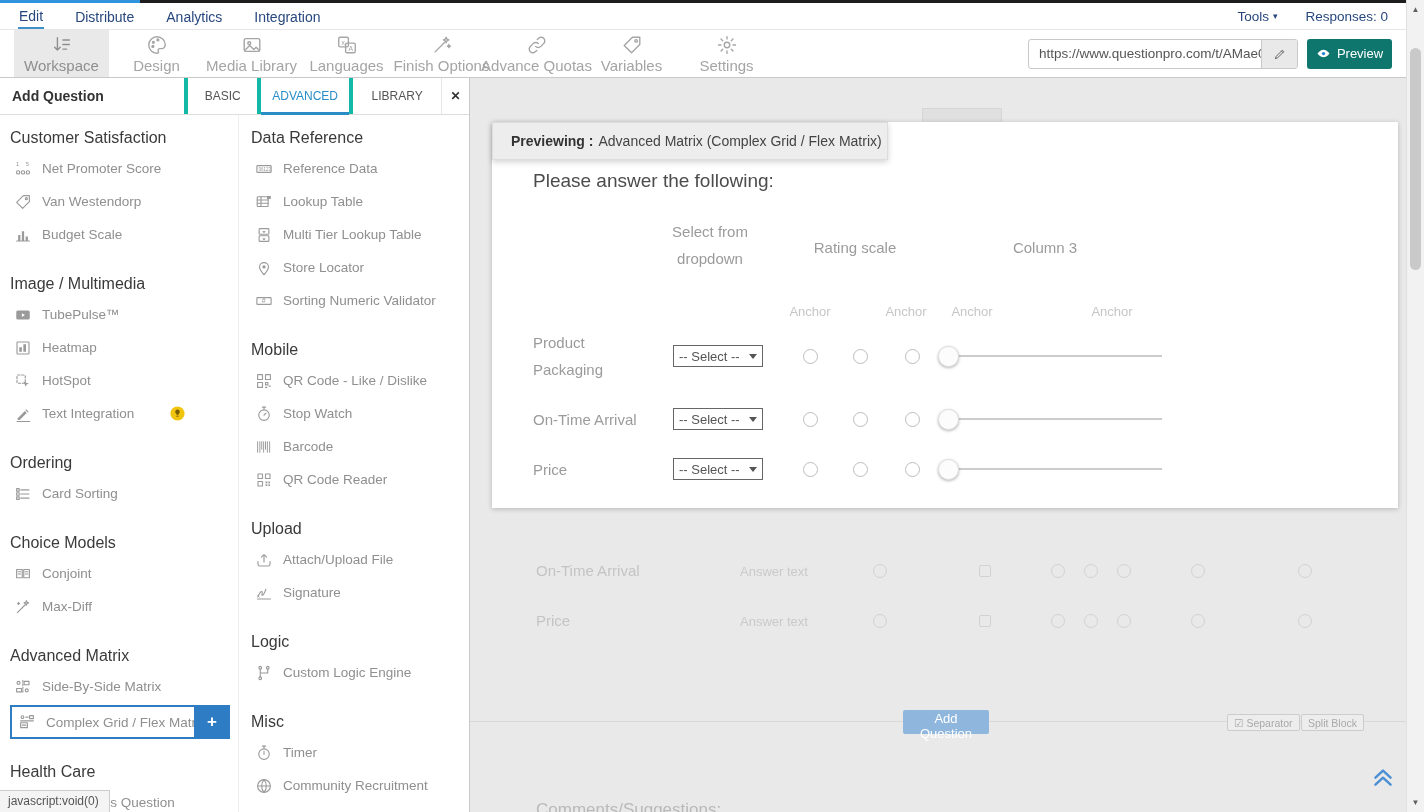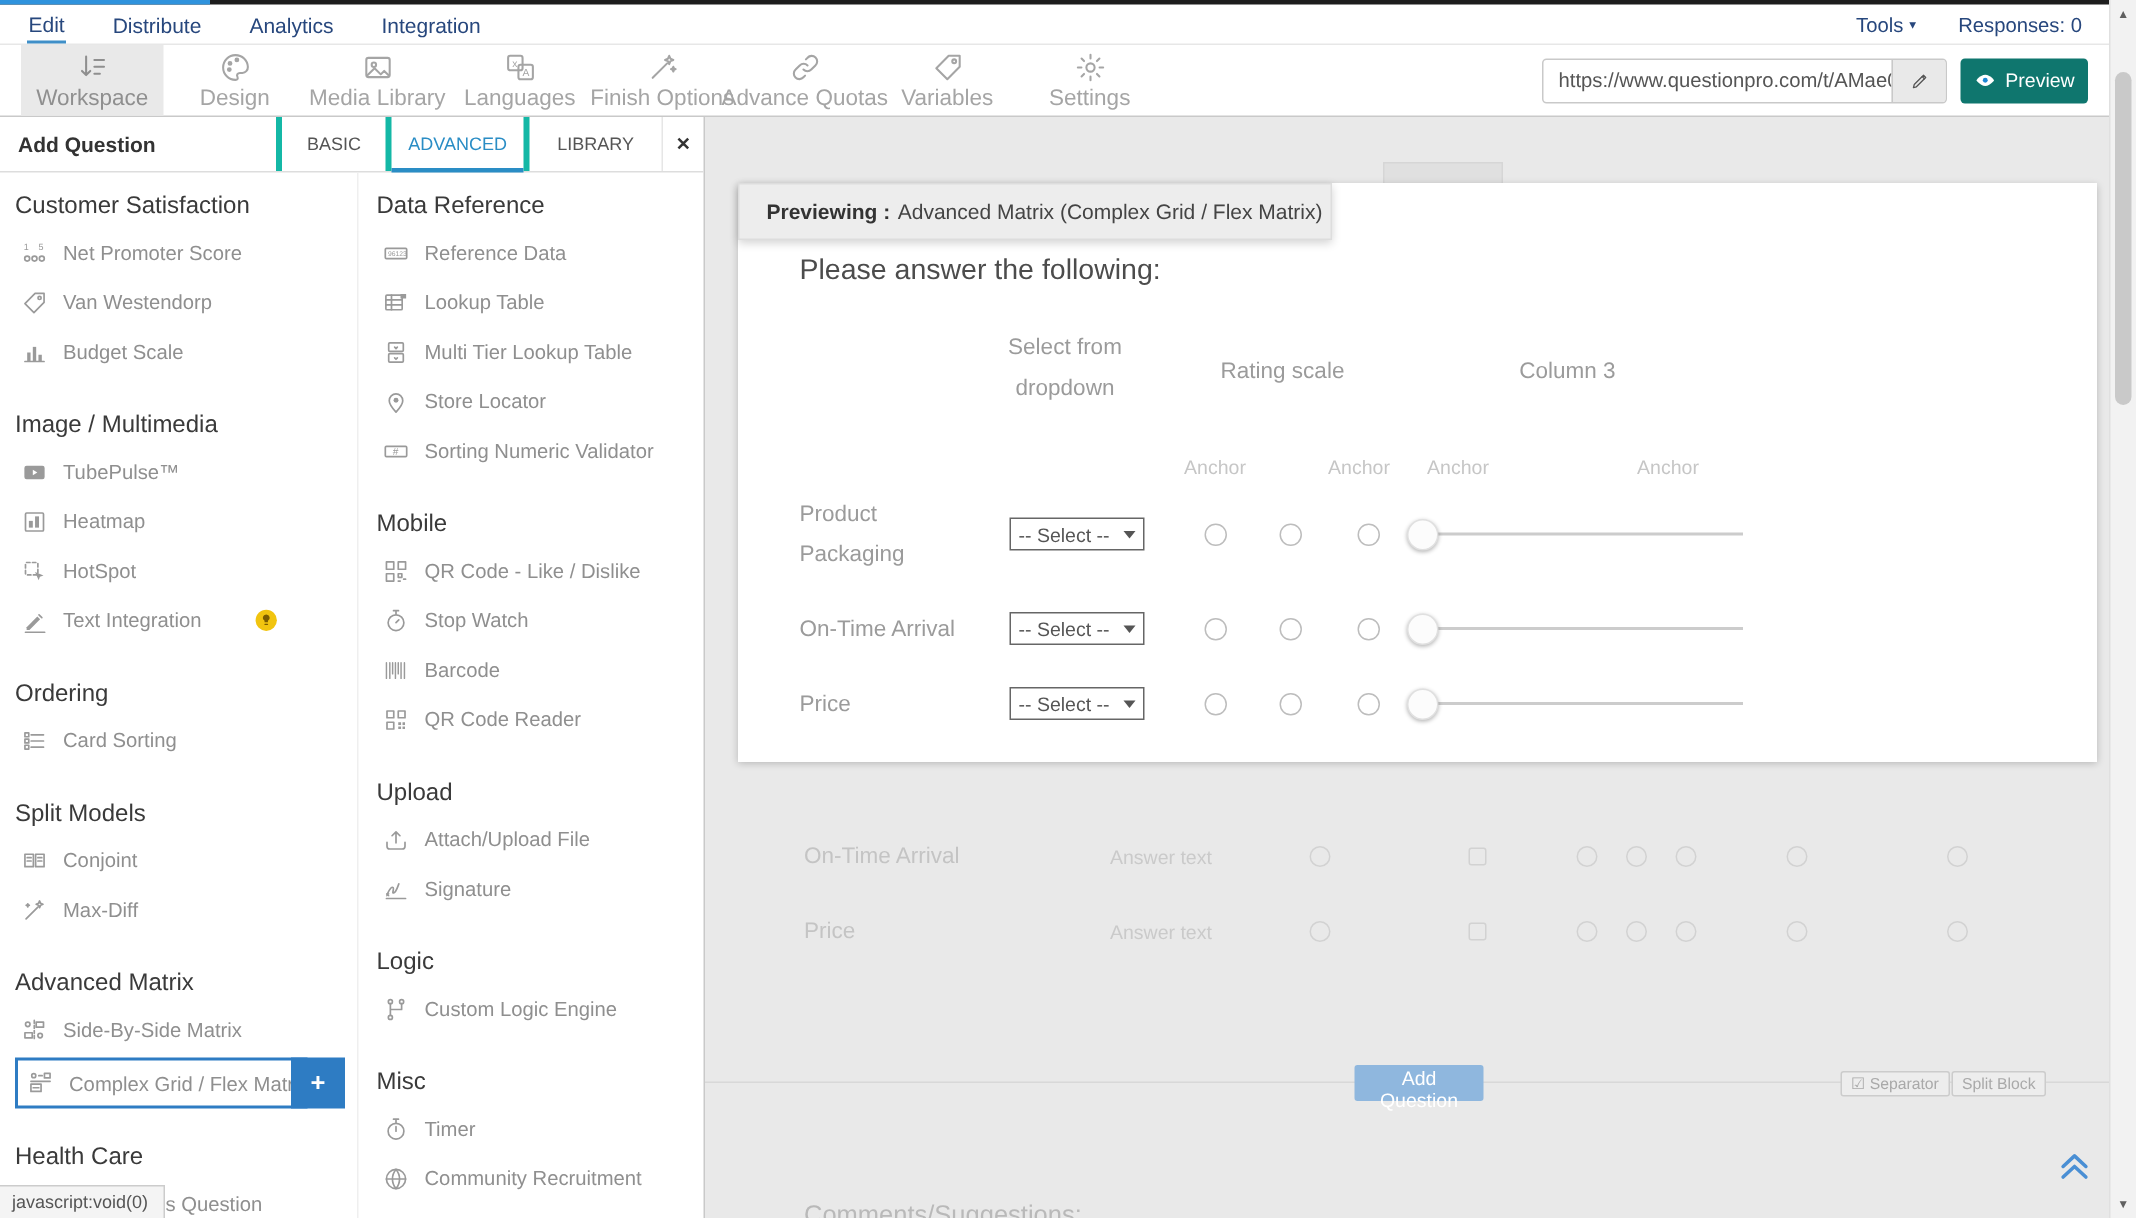--- a/index.html
+++ b/index.html
@@ -349,21 +349,21 @@
                   <path d="M9 6.5h11M9 12h11M9 17.5h11"></path>
                   <rect x="3.5" y="4.8" width="3.4" height="3.4"></rect>
                   <rect x="3.5" y="10.3" width="3.4" height="3.4"></rect>
                   <rect x="3.5" y="15.8" width="3.4" height="3.4"></rect>
                 </svg>
               </span>
               <span>Card Sorting</span>
             </div>
           </div>
           <div class="section">
-            <div class="section-title">Split Models</div>
+            <div class="section-title">Choice Models</div>
             <div class="q-item">
               <span class="q-ic">
                 <svg class="svgic" width="18" height="18" viewBox="0 0 24 24" fill="none" stroke="currentColor" stroke-width="1.5" stroke-linecap="round" stroke-linejoin="round">
                   <rect x="3.5" y="6" width="7.5" height="11"></rect>
                   <rect x="13" y="6" width="7.5" height="11"></rect>
                   <path d="M5.5 9h3.5M15 9h3.5M5.5 12h3.5M15 12h3.5"></path>
                 </svg>
               </span>
               <span>Conjoint</span>
             </div>

